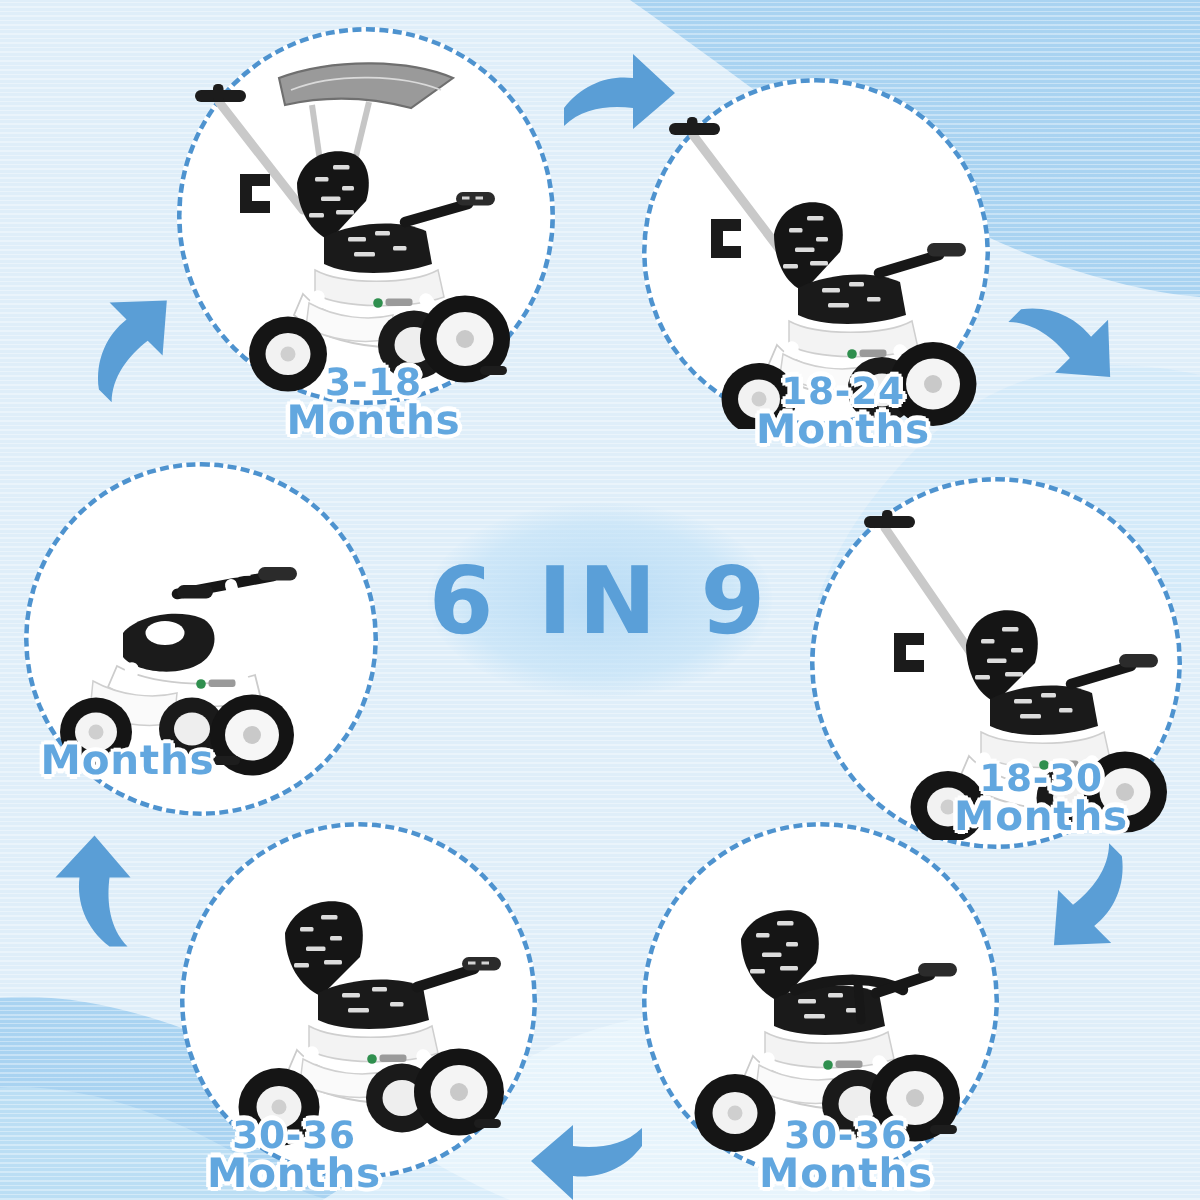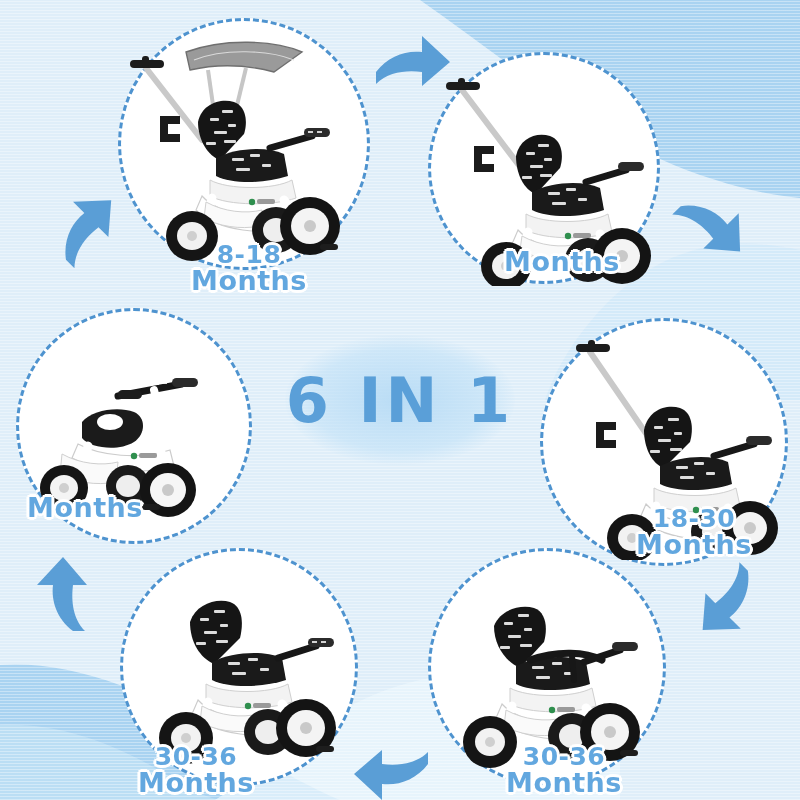--- a/index.html
+++ b/index.html
@@ -55,21 +55,21 @@
     <path d="M800,250 C720,232 660,252 610,300 C575,335 555,370 545,400 L800,400 Z" fill="#d3e9f8" opacity="0.9"></path>
     <path d="M0,665 C70,660 150,690 230,740 C280,771 315,790 340,800 L0,800 Z" fill="#a9d3f1"></path>
     <path d="M0,725 C60,722 120,745 175,780 C200,795 215,800 225,800 L0,800 Z" fill="#bedff5" opacity="0.85"></path>
     <path d="M215,800 C280,760 330,700 420,680 C500,663 560,678 620,706 L620,800 Z" fill="#eaf5fc" opacity="0.75"></path>
   </svg>
 
   <div class="bg-tex"></div>
 
   <div class="center-badge">
     <div class="glow"></div>
-    <div class="center-text">6 IN 1</div>
+    <div class="center-text">6 IN 9</div>
   </div>
 
   <div class="cell" style="left:118px;top:18px;width:262px;height:262px;">
     <div class="disc" style="left:0;top:0;width:252px;height:252px;"></div>
     <svg class="photo" style="left:6px;top:12px;" width="246" height="232" viewBox="0 0 246 232">
 
       <g>
         <path d="M62,22 C100,8 150,10 178,22 L150,42 C120,34 92,34 66,40 Z" fill="#9a9a9a"></path>
         <path d="M62,22 C100,8 150,10 178,22 L150,42 C120,34 92,34 66,40 Z" fill="none" stroke="#6f6f6f" stroke-width="1.4"></path>
         <path d="M70,30 C100,18 145,20 170,30" fill="none" stroke="#dadada" stroke-width="1.2"></path>
@@ -128,21 +128,21 @@
       <ellipse cx="186" cy="196" rx="6" ry="6" fill="#c9c9c9"></ellipse>
 
       <rect x="196" y="214" width="18" height="6" rx="3" fill="#1d1d1d"></rect>
 
       <g>
           <circle cx="128" cy="172" r="3.2" fill="#2f8f4e"></circle>
          <rect x="133" y="169" width="18" height="5" rx="2" fill="#9a9a9a"></rect>
         </g>
     </svg>
     <div class="label" style="left:36px;top:224px;width:190px;">
-      <span class="l1">8-18</span>
+      <span class="l1">3-18</span>
       <span class="l2">Months</span>
     </div>
   </div>
 
   <div class="cell" style="left:428px;top:52px;width:262px;height:250px;">
     <div class="disc" style="left:0;top:0;width:232px;height:232px;"></div>
     <svg class="photo" style="left:4px;top:8px;" width="232" height="226" viewBox="0 0 232 226">
 
       <path d="M30,30 L92,112" stroke="#c9c9c9" stroke-width="6" fill="none" stroke-linecap="round"></path>
       <rect x="14" y="22" width="34" height="8" rx="4" fill="#1c1c1c"></rect>
@@ -182,20 +182,21 @@
       <ellipse cx="156" cy="200" rx="12" ry="11" fill="#eeeeee"></ellipse>
       <ellipse cx="190" cy="196" rx="29" ry="28" fill="#141414"></ellipse>
       <ellipse cx="190" cy="196" rx="18" ry="17" fill="#f4f4f4"></ellipse>
       <ellipse cx="190" cy="196" rx="6" ry="6" fill="#c9c9c9"></ellipse>
       <g>
           <circle cx="136" cy="176" r="3.2" fill="#2f8f4e"></circle>
          <rect x="141" y="173" width="18" height="5" rx="2" fill="#9a9a9a"></rect>
         </g>
     </svg>
     <div class="label" style="left:36px;top:196px;width:196px;">
+      <span class="l1">18-24</span>
       <span class="l2">Months</span>
     </div>
   </div>
 
   <div class="cell" style="left:540px;top:318px;width:258px;height:248px;">
     <div class="disc" style="left:0;top:0;width:248px;height:248px;"></div>
     <svg class="photo" style="left:8px;top:12px;" width="238" height="230" viewBox="0 0 238 230">
       <path d="M42,22 L108,118" stroke="#c9c9c9" stroke-width="6" fill="none" stroke-linecap="round"></path>
       <rect x="28" y="14" width="34" height="8" rx="4" fill="#1c1c1c"></rect>
       <rect x="40" y="10" width="7" height="12" rx="3" fill="#1c1c1c"></rect>

